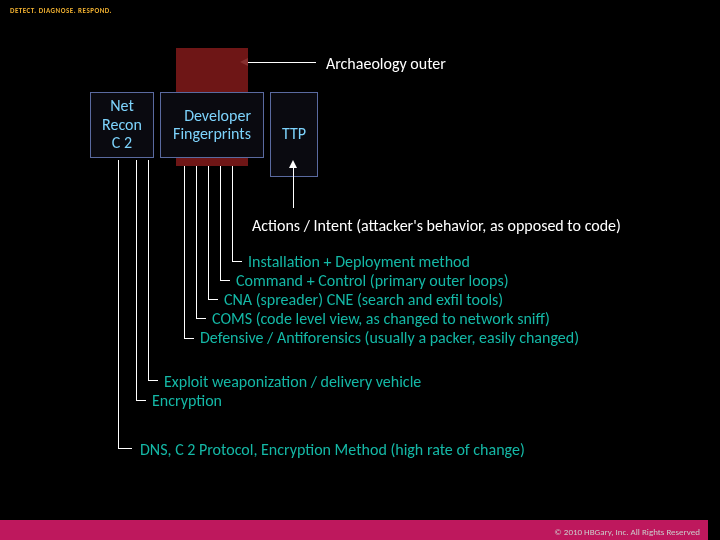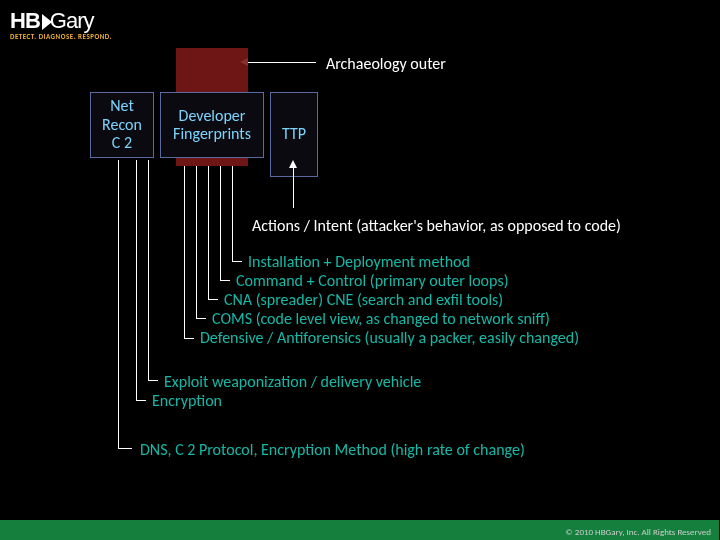--- a/index.html
+++ b/index.html
@@ -75,23 +75,23 @@
   .list-text {
     position: absolute;
     color: #14b8a6;
     font-size: 16px;
     line-height: 1.2;
     white-space: pre;
     text-align: center;
   }
   .footer {
     position: absolute;
-    bottom: 0; left: 0; right: 1px;
+    bottom: 0; left: 0; right: 12px;
     height: 20px;
-    background: #15803d;
+    background: #be185d;
   }
   .copyright {
     position: absolute;
     right: 8px;
     bottom: 3px;
     font-size: 9px;
     color: #ccc;
   }
   .tri {
     display: inline-block;
@@ -100,39 +100,36 @@
     border-bottom: 8px solid transparent;
     border-left: 10px solid #fff;
     vertical-align: -2px;
     margin: 0 -2px 0 2px;
   }
 </style>
 </head>
 <body>
 
 <div class="logo">
-  <div>
-    <span class="logo-text">HB</span><span class="tri"></span><span class="logo-text" style="font-weight:normal;">Gary</span>
-  </div>
   <div class="logo-sub">DETECT. DIAGNOSE. RESPOND.</div>
 </div>
 
 <div class="label" style="top:54px; left:326px;">Archaeology outer</div>
 <div class="arrow-line" style="top:62px; left:248px; width:68px; height:1px;"></div>
 <div class="arrow-head-left" style="top:58px; left:240px;"></div>
 
 <div class="redbar" style="top:48px; left:176px; width:72px; height:118px;"></div>
 
 <div class="box" style="top:92px; left:90px; width:64px; height:66px;">
   <span style="white-space:pre;">Net
 Recon
 C 2</span>
 </div>
 <div class="box" style="top:92px; left:160px; width:104px; height:66px;">
-  <span style="white-space:pre;">Developer
+  <span style="white-space:pre;text-align:right;">Developer
 Fingerprints</span>
 </div>
 <div class="box" style="top:92px; left:270px; width:48px; height:85px;">
   <span>TTP</span>
 </div>
 
 <div class="arrow-line" style="top:168px; left:293px; width:1px; height:40px;"></div>
 <div class="arrow-head-up" style="top:160px; left:289px;"></div>
 
 <div class="label" style="top:210px; left:252px;margin-top:6px;">Actions / Intent (attacker's behavior, as opposed to code)</div>

